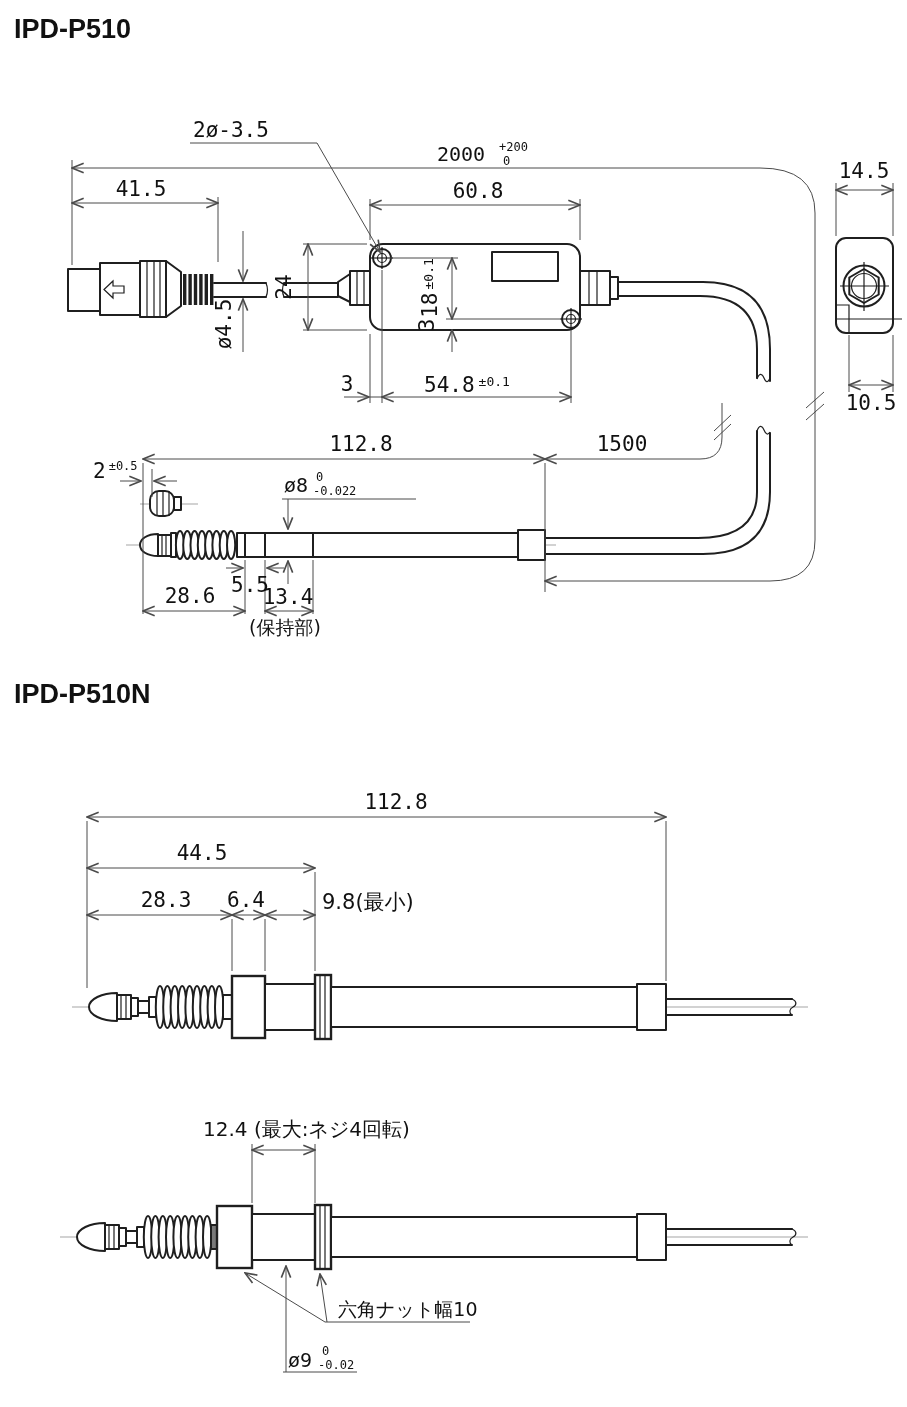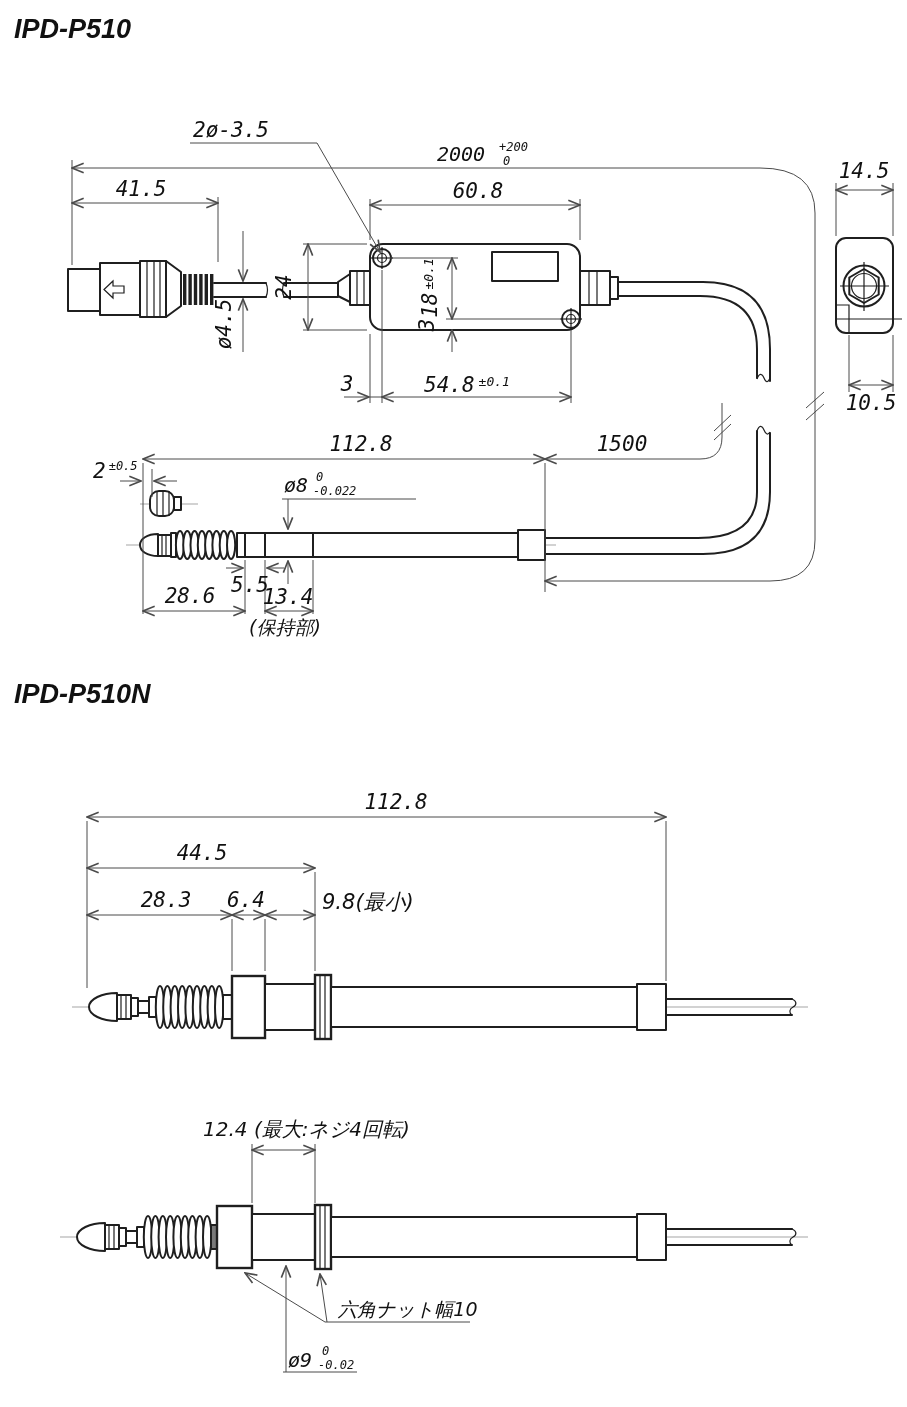--- a/index.html
+++ b/index.html
@@ -1,17 +1,17 @@
 <!DOCTYPE html>
 <html style="--line: #1f1f1f; --dim: #4b4b4b; --center: #a6a6a6; --text: #111111; --bg: #ffffff;"><head>
 <meta charset="utf-8">
 <style>
   :root{ --line:#1f1f1f; --dim:#4b4b4b; --center:#a6a6a6; --text:#111111; --bg:#ffffff; }
   html,body{margin:0;padding:0;background:var(--bg);}
-  .sheet{width:907px;height:1407px;position:relative;background:var(--bg);font-style:italic;}
+  .sheet{width:907px;height:1407px;position:relative;background:var(--bg);}
   svg{display:block;}
   svg text{font-family:"DejaVu Sans Mono","Liberation Mono",monospace;fill:var(--text);}
   text.title{font-family:"Liberation Sans","DejaVu Sans",sans-serif;font-weight:bold;font-size:27px;}
   text.jp{font-family:"DejaVu Sans","Liberation Sans",sans-serif;}
   .t21{font-size:21px;} .t20{font-size:20px;} .t19{font-size:19px;} .t13{font-size:13px;} .t12{font-size:12px;}
   .p{stroke:var(--line);stroke-width:2;fill:none;stroke-linejoin:round;stroke-linecap:round;}
   .pw{stroke:var(--line);stroke-width:2;fill:#fff;stroke-linejoin:round;}
   .pb{stroke:var(--line);stroke-width:2.4;fill:#fff;}
   .pt{stroke:var(--line);stroke-width:1.2;fill:none;}
   .pf{fill:var(--line);stroke:none;}

